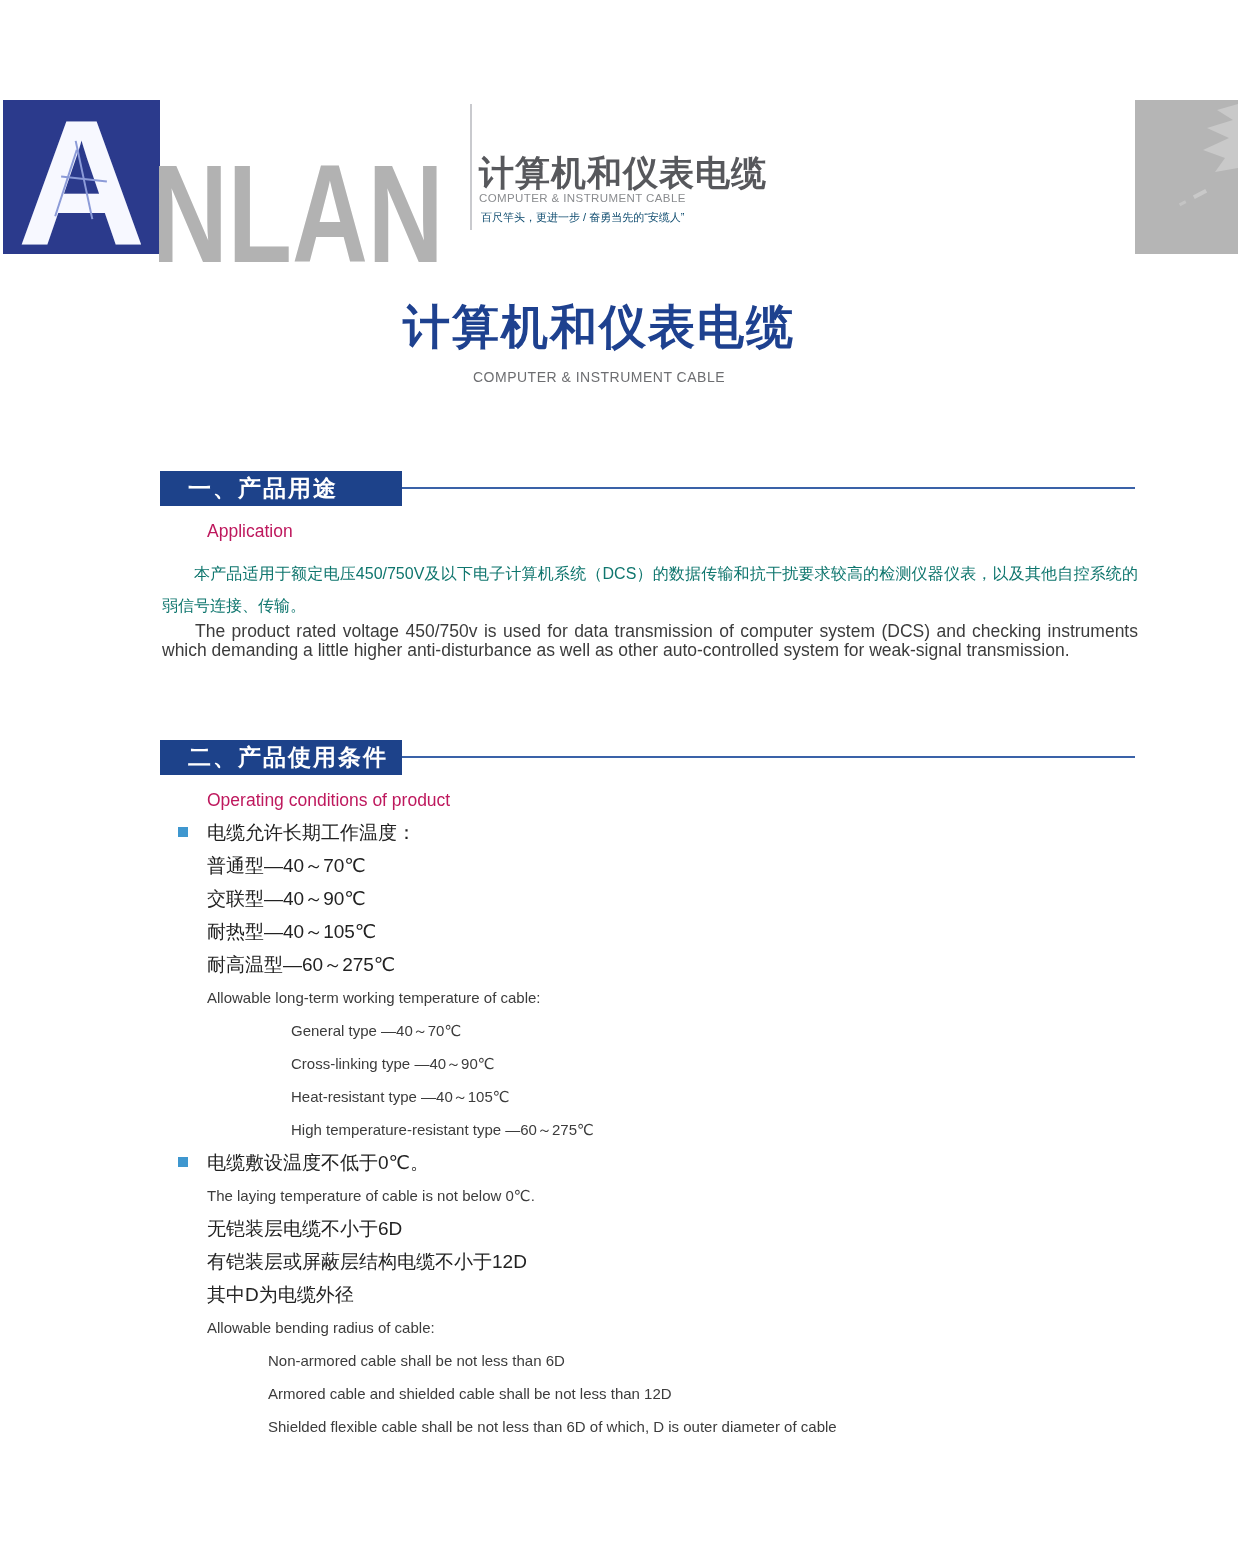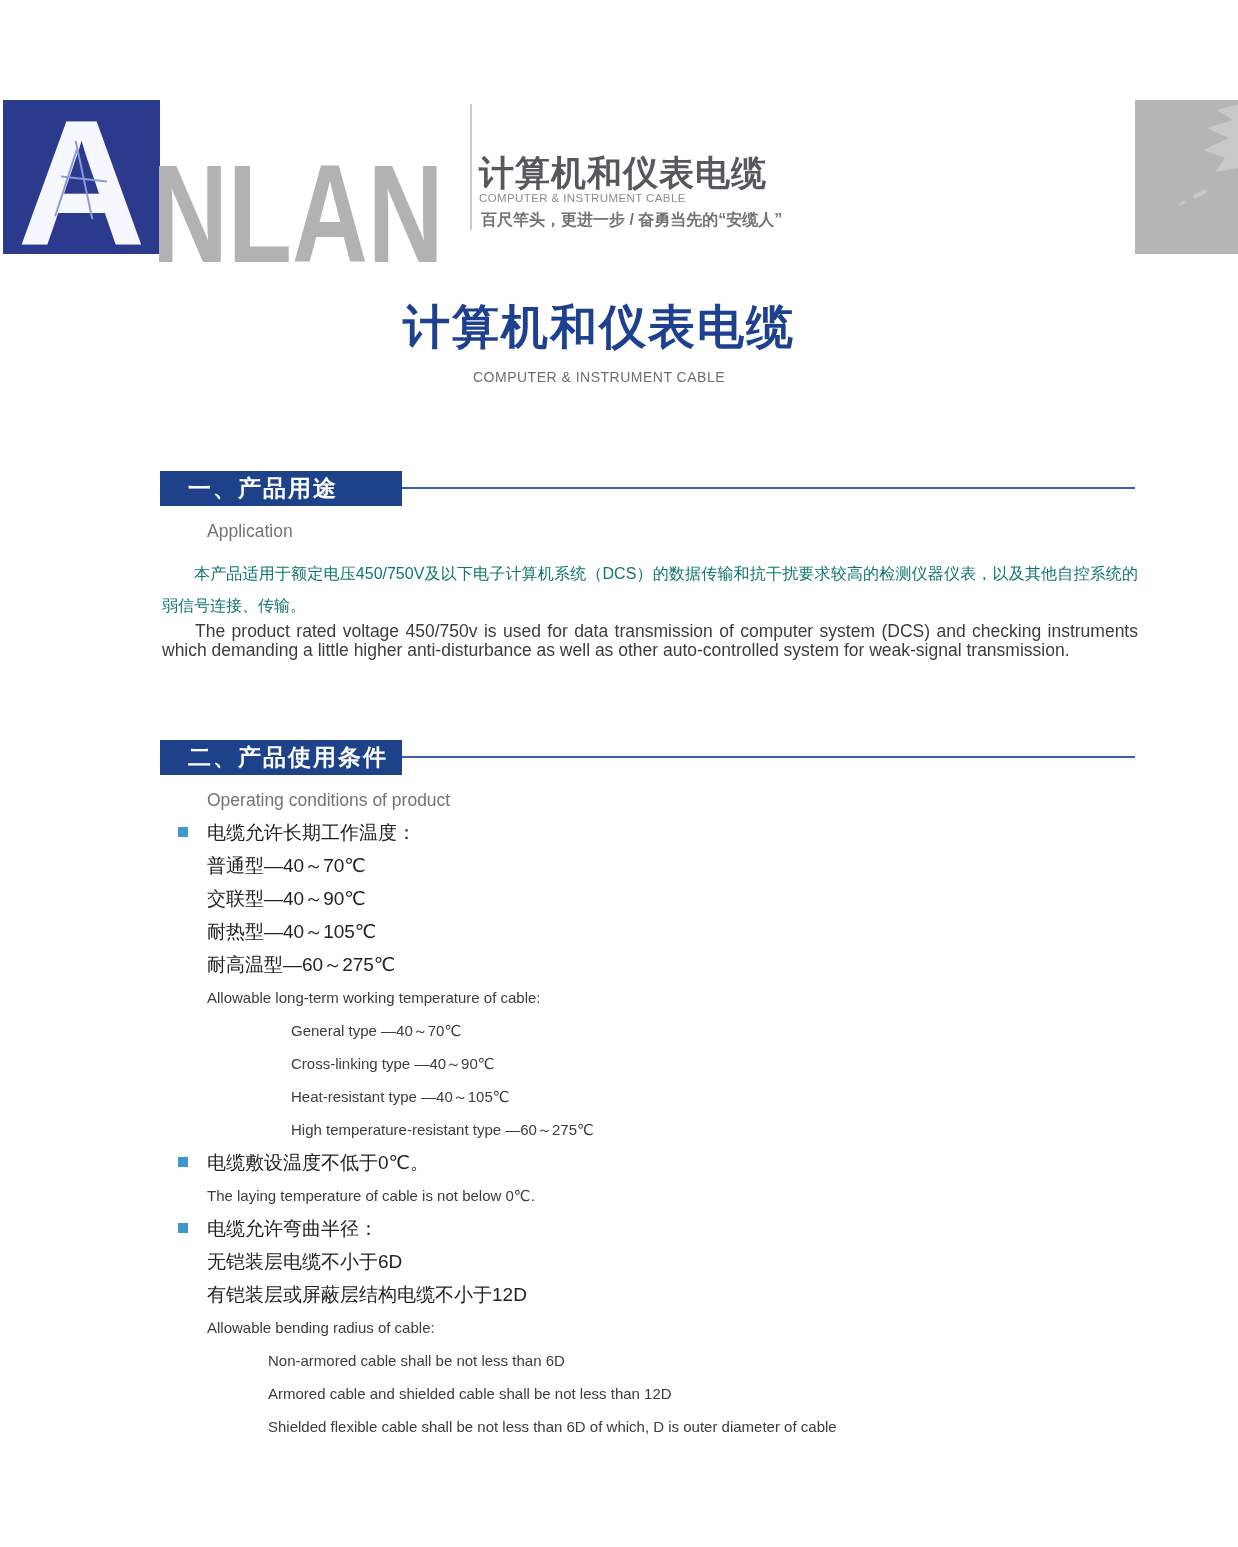--- a/index.html
+++ b/index.html
@@ -36,21 +36,21 @@
   .hdr-cn{
     position:absolute;left:479px;top:150px;
     font-size:35px;font-weight:bold;color:#57585c;letter-spacing:1px;white-space:nowrap;
   }
   .hdr-en{
     position:absolute;left:479px;top:192px;
     font-size:11.5px;color:#8a8c8f;letter-spacing:.4px;white-space:nowrap;
   }
   .hdr-slogan{
     position:absolute;left:481px;top:210px;
-    font-size:16px;font-weight:bold;color:#737373;white-space:nowrap;
+    font-size:11px;font-weight:normal;color:#0c4a6e;white-space:nowrap;
   }
   .corner-img{
     position:absolute;left:1135px;top:100px;width:103px;height:154px;
     background:#b5b5b5;overflow:hidden;
   }
   
   .hero{position:absolute;left:299px;top:296px;width:600px;text-align:center;}
   .hero-cn{font-size:47px;font-weight:bold;color:#1e418f;letter-spacing:2px;white-space:nowrap;}
   .hero-en{font-size:14px;color:#6d6e71;margin-top:10px;letter-spacing:.5px;}
   
@@ -58,21 +58,21 @@
     position:absolute;left:160px;width:242px;height:35px;box-sizing:border-box;
     background:#1d428a;color:#ffffff;
     font-size:23px;font-weight:bold;line-height:34px;
     padding-left:28px;letter-spacing:2px;white-space:nowrap;
   }
   .bar1{top:471px;}
   .bar2{top:740px;}
   .sec-line{position:absolute;left:402px;width:733px;height:2px;background:#3a62a8;}
   .line1{top:487px;}
   .line2{top:756px;}
-  .sub-label{position:absolute;left:207px;font-size:17.5px;color:#737373;}
+  .sub-label{position:absolute;left:207px;font-size:17.5px;color:#be185d;}
   .sub1{top:521px;}
   .sub2{top:790px;}
   
   .para-cn{
     position:absolute;left:162px;top:558px;width:976px;
     font-size:16px;line-height:32px;color:#0f766e;
     text-align:justify;text-indent:2em;
   }
   .para-en{
     position:absolute;left:162px;top:622px;width:976px;
@@ -135,22 +135,22 @@
     <div class="row cn"><span>耐高温型—60～275℃</span></div>
     <div class="row en"><span>Allowable long-term working temperature of cable:</span></div>
     <div class="row en ind1"><span>General type —40～70℃</span></div>
     <div class="row en ind1"><span>Cross-linking type —40～90℃</span></div>
     <div class="row en ind1"><span>Heat-resistant type —40～105℃</span></div>
     <div class="row en ind1"><span>High temperature-resistant type —60～275℃</span></div>
 
     <div class="row cn"><span class="sq"></span><span>电缆敷设温度不低于0℃。</span></div>
     <div class="row en"><span>The laying temperature of cable is not below 0℃.</span></div>
 
-    <div class="row cn"><span class="sq"></span><span>电缆允许弯曲半径：</span></div>
     <div class="row cn"><span>无铠装层电缆不小于6D</span></div>
     <div class="row cn"><span>有铠装层或屏蔽层结构电缆不小于12D</span></div>
+    <div class="row cn"><span>其中D为电缆外径</span></div>
     <div class="row en"><span>Allowable bending radius of cable:</span></div>
     <div class="row en ind3"><span>Non-armored cable shall be not less than 6D</span></div>
     <div class="row en ind3"><span>Armored cable and shielded cable shall be not less than 12D</span></div>
     <div class="row en ind3"><span>Shielded flexible cable shall be not less than 6D of which, D is outer diameter of cable</span></div>
   </div>
 
 </div>
 
 </body></html>

